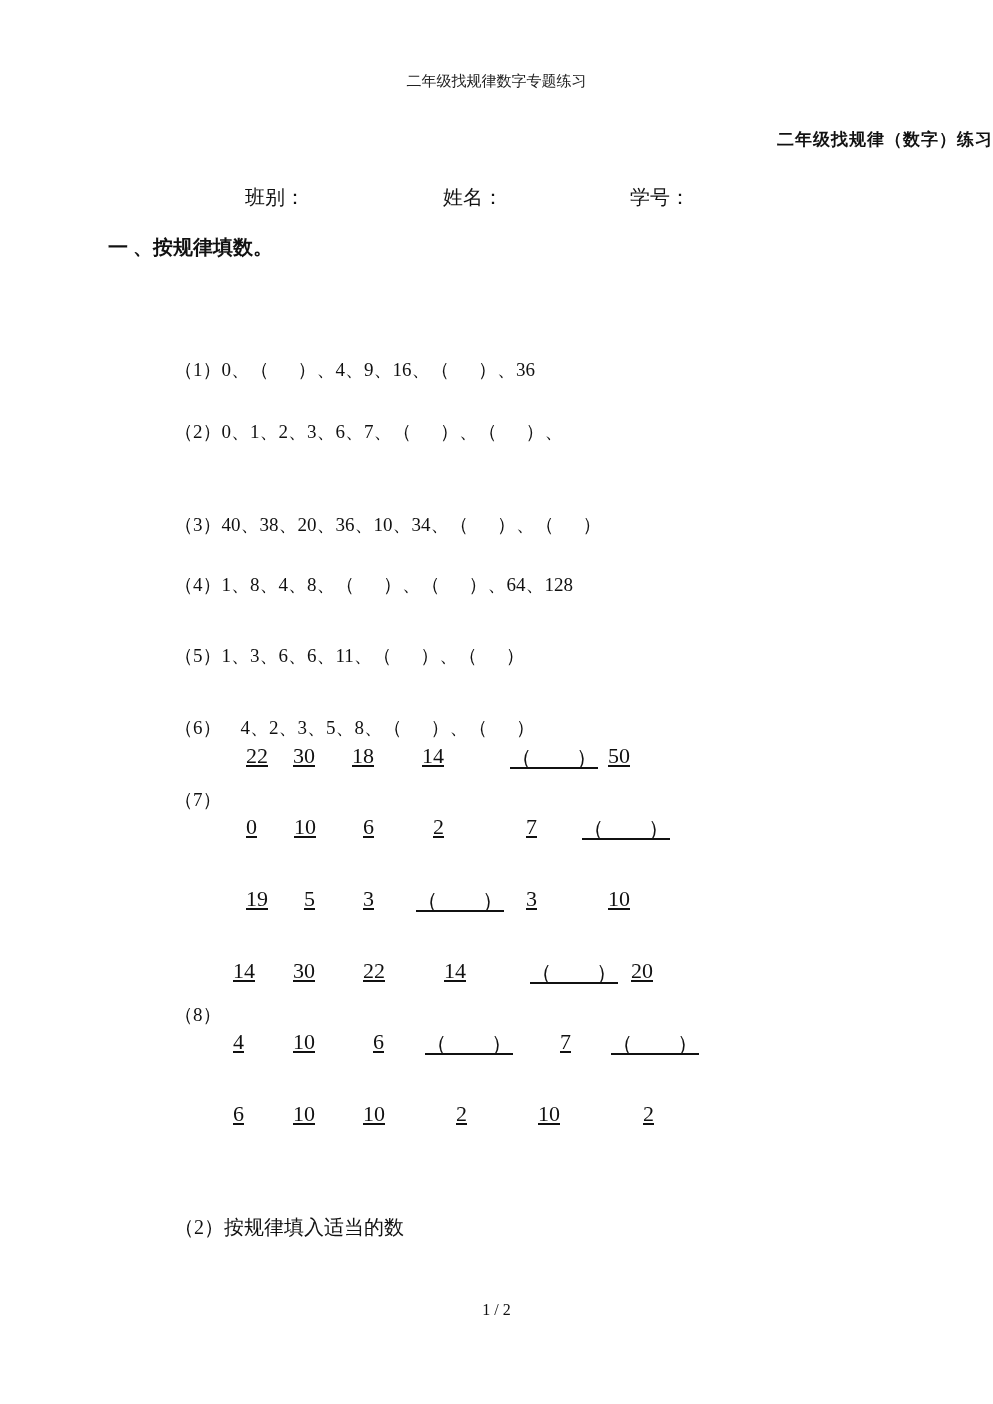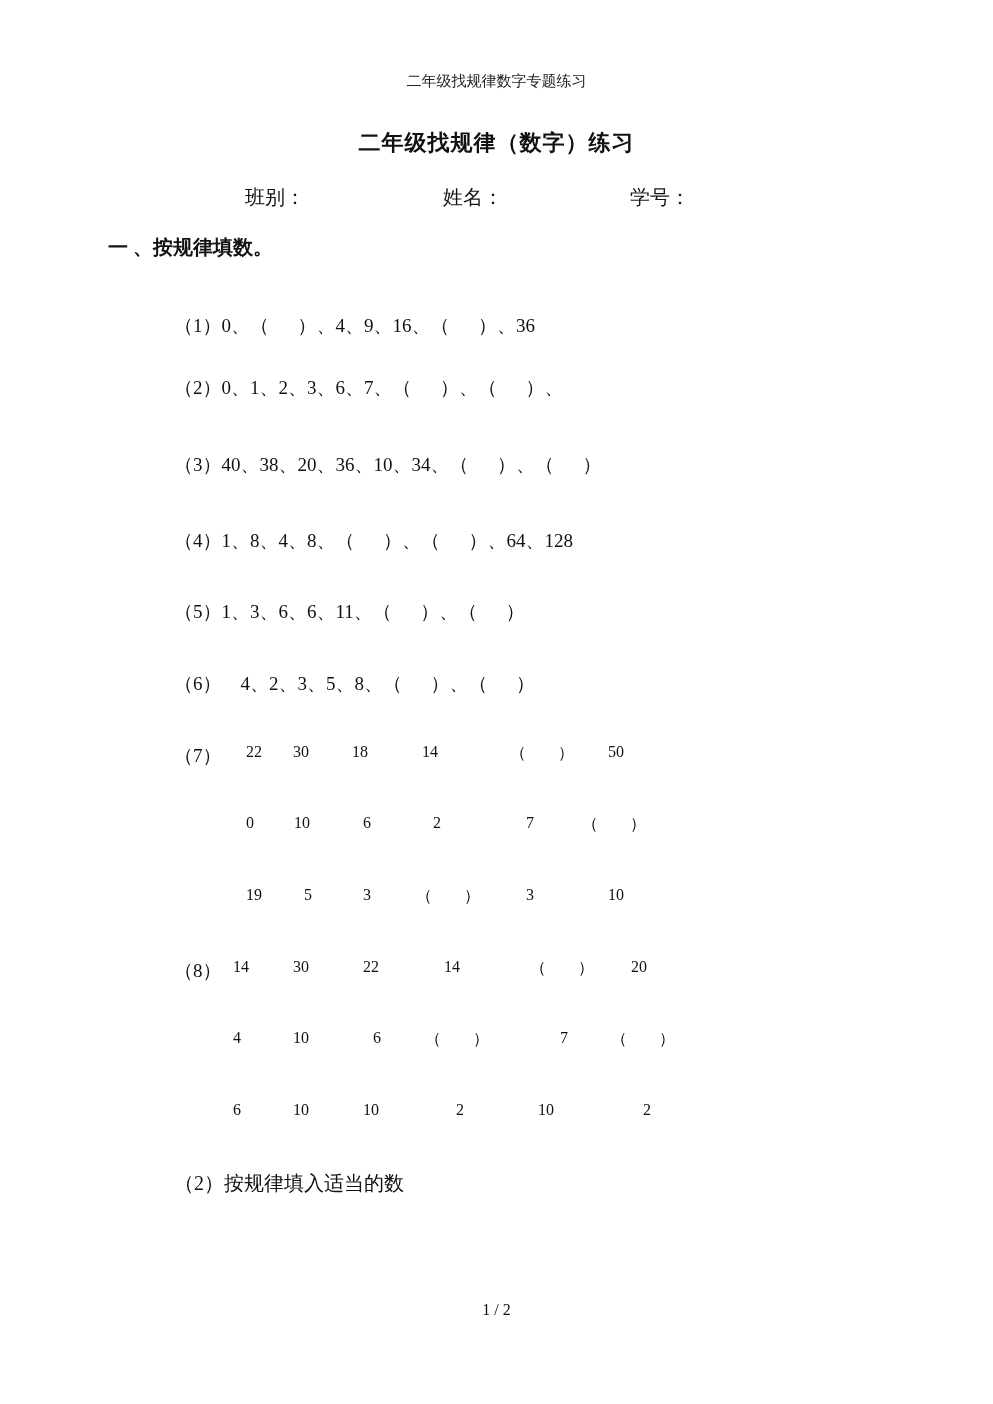--- a/index.html
+++ b/index.html
@@ -1,42 +1,42 @@
 <!DOCTYPE html>
 <html><head>
 <meta charset="utf-8">
 <style>
   html, body { margin: 0; padding: 0; background: #ffffff; }
   body { width: 993px; height: 1404px; position: relative; overflow: hidden;
          font-family: "Liberation Serif", "DejaVu Serif", serif; color: #111; }
   .abs { position: absolute; white-space: nowrap; }
   .header { left: 0; width: 993px; top: 72px; text-align: center; font-size: 15px;
             font-family: "DejaVu Sans", sans-serif; color: #222; }
-  .title { left: 0; width: 993px; top: 128px; text-align: center; font-size: 22px; font-weight: bold; letter-spacing: 1px; }
+  .title { left: 0; width: 993px; top: 128px; text-align: right; font-size: 17px; font-weight: bold; letter-spacing: 1px; }
   .field { top: 184px; font-size: 20px; }
   .section { left: 108px; top: 234px; font-size: 20px; font-weight: bold; }
-  .line { font-size: 19px; }
-  .num { position: absolute; font-size: 16px; }
+  .line { font-size: 19px; margin-top: 44px; }
+  .num { position: absolute; font-size: 22px; text-decoration: underline; }
   .pager { left: 0; width: 993px; top: 1301px; text-align: center; font-size: 16px; }
 </style>
 </head>
 <body>
 
 <div class="abs header">二年级找规律数字专题练习</div>
 <div class="abs title">二年级找规律（数字）练习</div>
 
 <div class="abs field" style="left:245px">班别：</div>
 <div class="abs field" style="left:443px">姓名：</div>
 <div class="abs field" style="left:630px">学号：</div>
 
 <div class="abs section">一 、按规律填数。</div>
 
 <div class="abs line" style="left:174px; top:313px">（1）0、（      ）、4、9、16、（      ）、36</div>
 <div class="abs line" style="left:174px; top:375px">（2）0、1、2、3、6、7、（      ）、（      ）、</div>
-<div class="abs line" style="left:174px; top:452px">（3）40、38、20、36、10、34、（      ）、（      ）</div>
+<div class="abs line" style="left:174px; top:468px">（3）40、38、20、36、10、34、（      ）、（      ）</div>
 <div class="abs line" style="left:174px; top:528px">（4）1、8、4、8、（      ）、（      ）、64、128</div>
 <div class="abs line" style="left:174px; top:599px">（5）1、3、6、6、11、（      ）、（      ）</div>
 <div class="abs line" style="left:174px; top:671px">（6）    4、2、3、5、8、（      ）、（      ）</div>
 
 <div class="abs line" style="left:174px; top:743px">（7）</div>
 <div>
   <span class="num" style="left:246px; top:743px">22</span>
   <span class="num" style="left:293px; top:743px">30</span>
   <span class="num" style="left:352px; top:743px">18</span>
   <span class="num" style="left:422px; top:743px">14</span>

